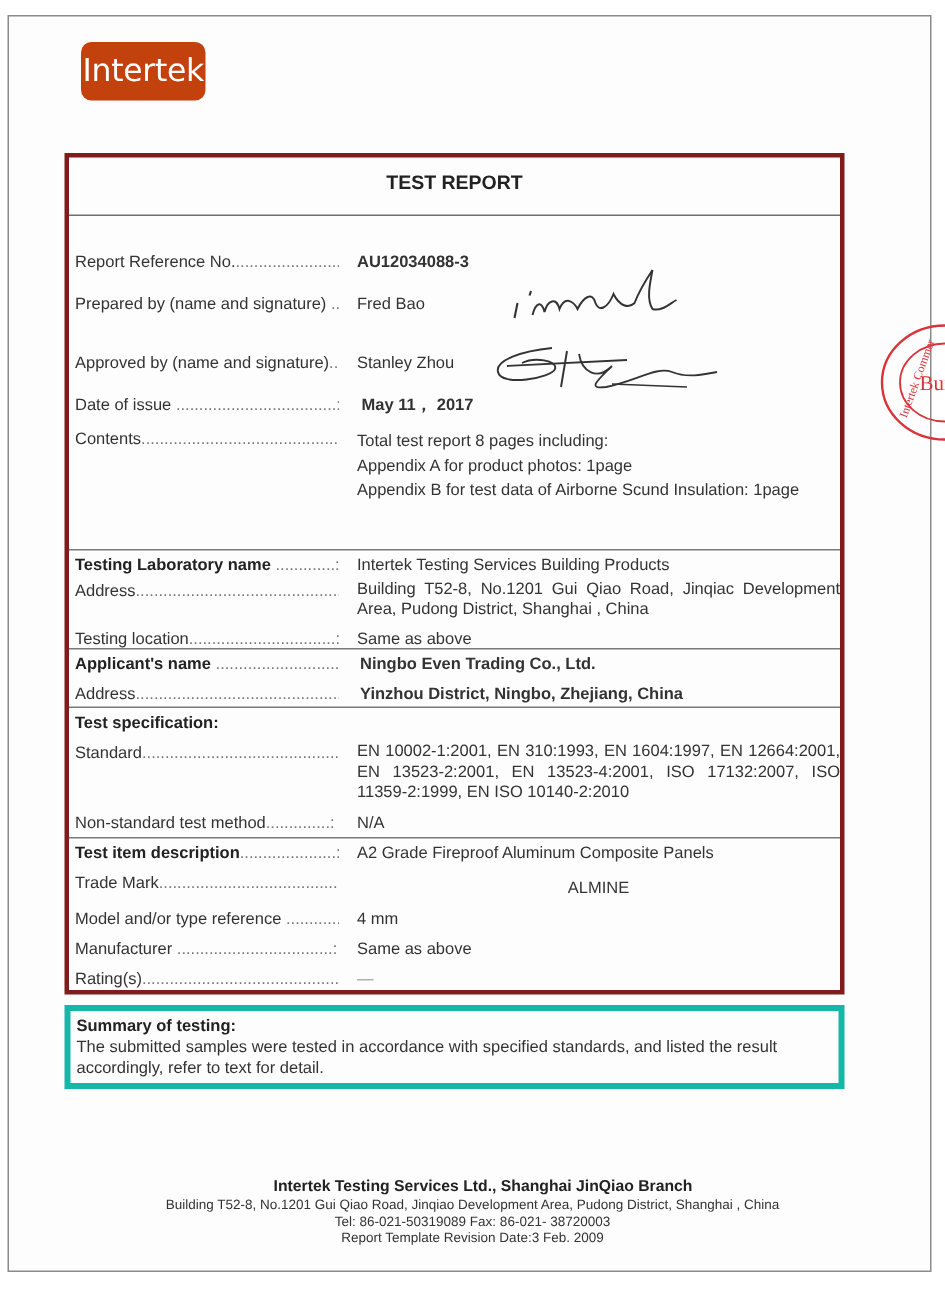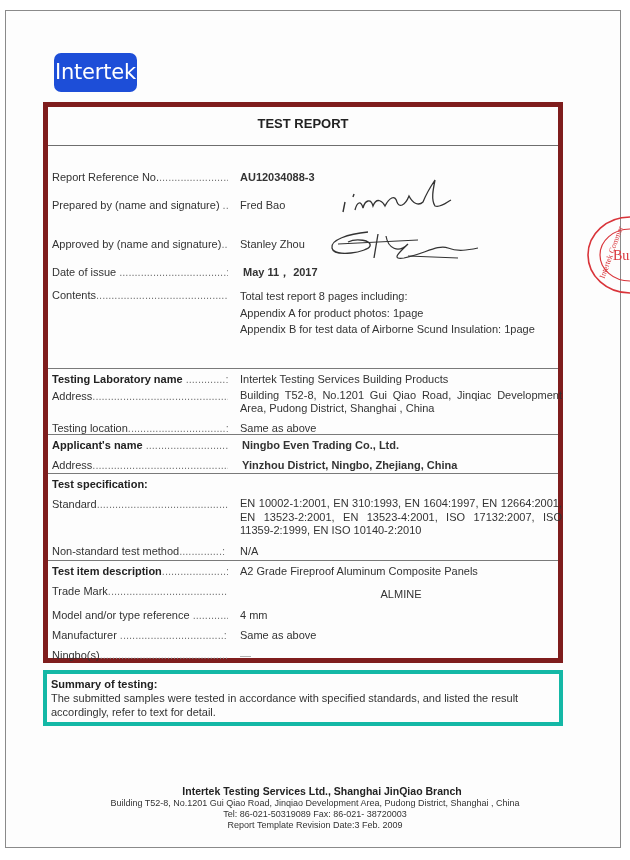--- a/index.html
+++ b/index.html
@@ -1,19 +1,19 @@
 <!DOCTYPE html>
 <html><head>
 <meta charset="utf-8">
 <style>
   html, body { margin:0; padding:0; background:#ffffff; }
   body { width:630px; height:860px; position:relative; overflow:hidden; font-family:"Liberation Sans", sans-serif; color:#2a2a2a; }
   .page { position:absolute; left:5px; top:10px; width:616px; height:838px; border:1px solid #8a8a8a; background:#fdfdfd; box-sizing:border-box; }
-  .logo { position:absolute; left:54px; top:28px; width:83px; height:39px; background:#1d4ed8; border-radius:7px; color:#fff; font-size:21px; line-height:39px; text-align:center; letter-spacing:-0.2px; font-family:"DejaVu Sans", sans-serif;margin-top:25px; }
-  .tbl { position:absolute; left:43px; top:102px; width:520px; height:561px; border:5px solid #7f1d1d; box-sizing:border-box; }
+  .logo { position:absolute; left:54px; top:28px; width:83px; height:39px; background:#c2410c; border-radius:7px; color:#fff; font-size:21px; line-height:39px; text-align:center; letter-spacing:-0.2px; font-family:"DejaVu Sans", sans-serif; }
+  .tbl { position:absolute; left:43px; top:102px; width:520px; height:561px; border:3px solid #7f1d1d; box-sizing:border-box; }
   .title-row { position:absolute; left:0; top:0; width:100%; height:38px; border-bottom:1px solid #6e6e6e; text-align:center; font-weight:bold; font-size:13px; line-height:34px; color:#222; }
   .hline { position:absolute; left:0; width:100%; height:0; border-top:1px solid #7a7a7a; }
   .row { position:absolute; left:0; width:100%; font-size:11px; line-height:14px; }
   .lbl { position:absolute; left:4px; width:176px; white-space:nowrap; overflow:hidden; color:#333; }
   .lbl b { color:#222; }
   .lbl .dots { color:#777; }
   .val { position:absolute; left:192px; width:322px; color:#333; }
   .val.bold { font-weight:bold; }
   .val.just { text-align:justify; text-align-last:left; }
   .summary { position:absolute; left:43px; top:670px; width:520px; height:56px; border:4px solid #14b8a6; box-sizing:border-box; font-size:11px; line-height:14px; padding:3px 4px; color:#333; }
@@ -114,21 +114,21 @@
   </div>
   <div class="row" style="top:501px;">
     <span class="lbl"><span>Model and/or type reference</span><span class="dots"> ............:</span></span>
     <span class="val">4 mm</span>
   </div>
   <div class="row" style="top:521px;">
     <span class="lbl"><span>Manufacturer</span><span class="dots"> ..................................:</span></span>
     <span class="val">Same as above</span>
   </div>
   <div class="row" style="top:541px;">
-    <span class="lbl"><span>Ningbo(s)</span><span class="dots">..............................................:</span></span>
+    <span class="lbl"><span>Rating(s)</span><span class="dots">..............................................:</span></span>
     <span class="val" style="color:#999;">—</span>
   </div>
 </div>
 
 <svg class="sig" style="left:335px; top:172px;" width="140" height="50" viewBox="0 0 140 50">
   <path d="M8,40 L10,30" stroke="#333" stroke-width="1.4" fill="none"></path>
   <path d="M18,25 L19,22" stroke="#333" stroke-width="1.4" fill="none"></path>
   <path d="M20,38 C22,30 26,28 28,36 C30,28 36,26 38,34 C42,24 48,30 50,34 C54,26 60,22 62,30 C64,36 70,34 74,24 C78,32 84,34 88,30 C92,20 96,14 100,8 C98,18 96,28 100,34 C106,36 112,30 116,28" stroke="#333" stroke-width="1.3" fill="none"></path>
 </svg>
 <svg class="sig" style="left:328px; top:228px;" width="160" height="40" viewBox="0 0 160 40">

